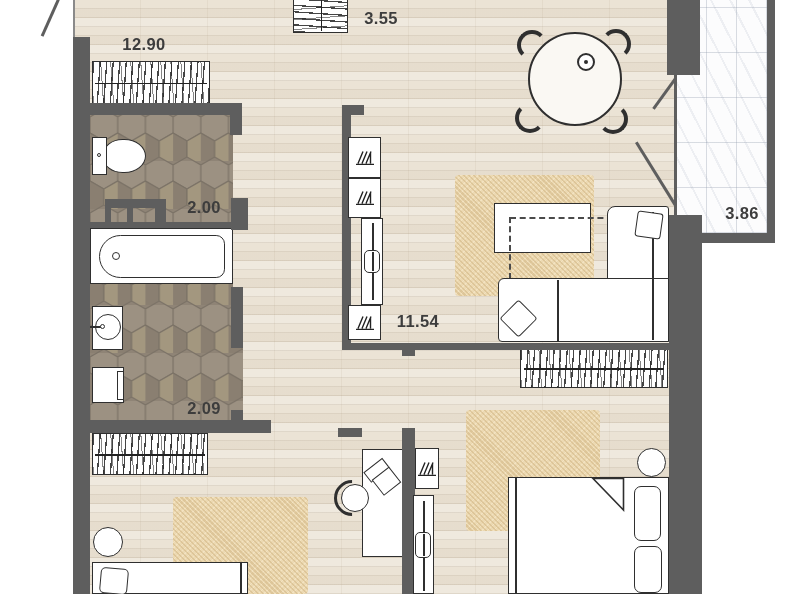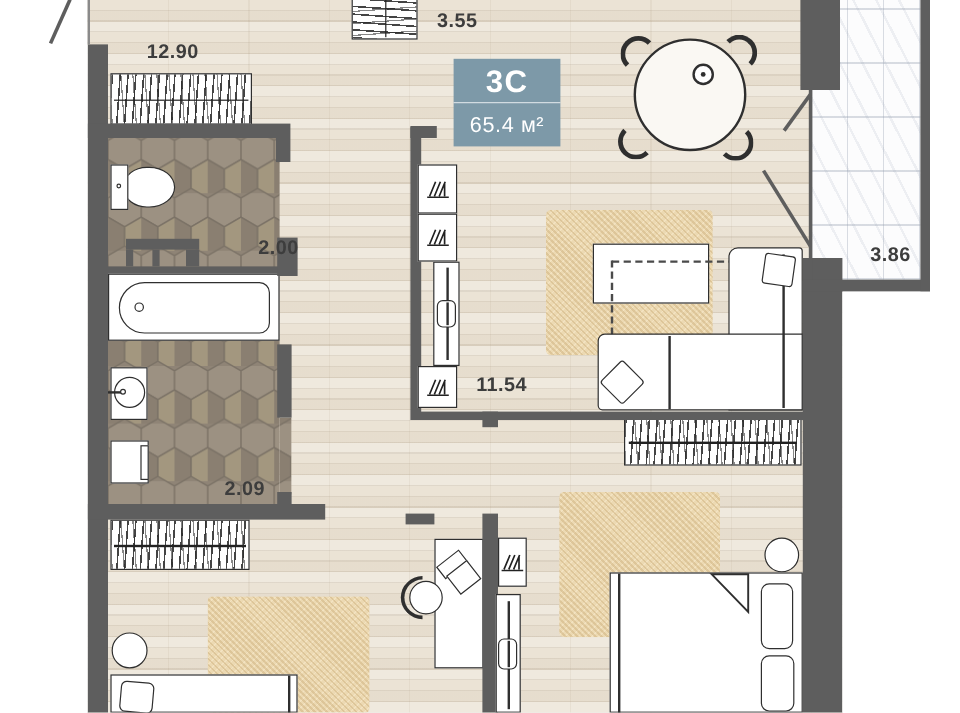--- a/index.html
+++ b/index.html
@@ -196,23 +196,19 @@
   <div class="abs z5" style="left:0;top:37px;width:73px;height:557px;background:#fff;"></div>
   <div class="abs z5" style="left:0;top:0;width:15px;height:37px;background:#fff;"></div>
   <div class="abs z5" style="left:12px;top:-2px;width:45px;height:40px;background:#fff;transform:rotate(24deg);transform-origin:top right;"></div>
   <div class="abs z6" style="left:56.5px;top:-1px;width:2.6px;height:40px;background:#5e5e5e;transform:rotate(24deg);transform-origin:top left;"></div>
   <div class="abs z6" style="left:73px;top:0;width:2px;height:37px;background:#8a8a8a;"></div>
   <div class="abs z5" style="left:775px;top:0;width:25px;height:243px;background:#fff;"></div>
   <div class="abs z5" style="left:702px;top:243px;width:98px;height:351px;background:#fff;"></div>
 
   <div class="dim" style="left:144px;top:44px;">12.90</div>
   <div class="dim" style="left:381px;top:18px;">3.55</div>
-  <div class="dim" style="left:204px;top:207px;margin-left:28px;">2.00</div>
+  <div class="dim" style="left:204px;top:207px;">2.00</div>
   <div class="dim" style="left:204px;top:408px;">2.09</div>
   <div class="dim" style="left:418px;top:321px;">11.54</div>
   <div class="dim" style="left:742px;top:213px;">3.86</div>
 
-  <div class="abs badge" style="left:378px;top:49px;width:89px;height:73px;">
-    <div class="cell1">3C</div>
-    <div class="cell2">65.4 м²</div>
-  </div>
 
 </div>
 
 </body></html>

